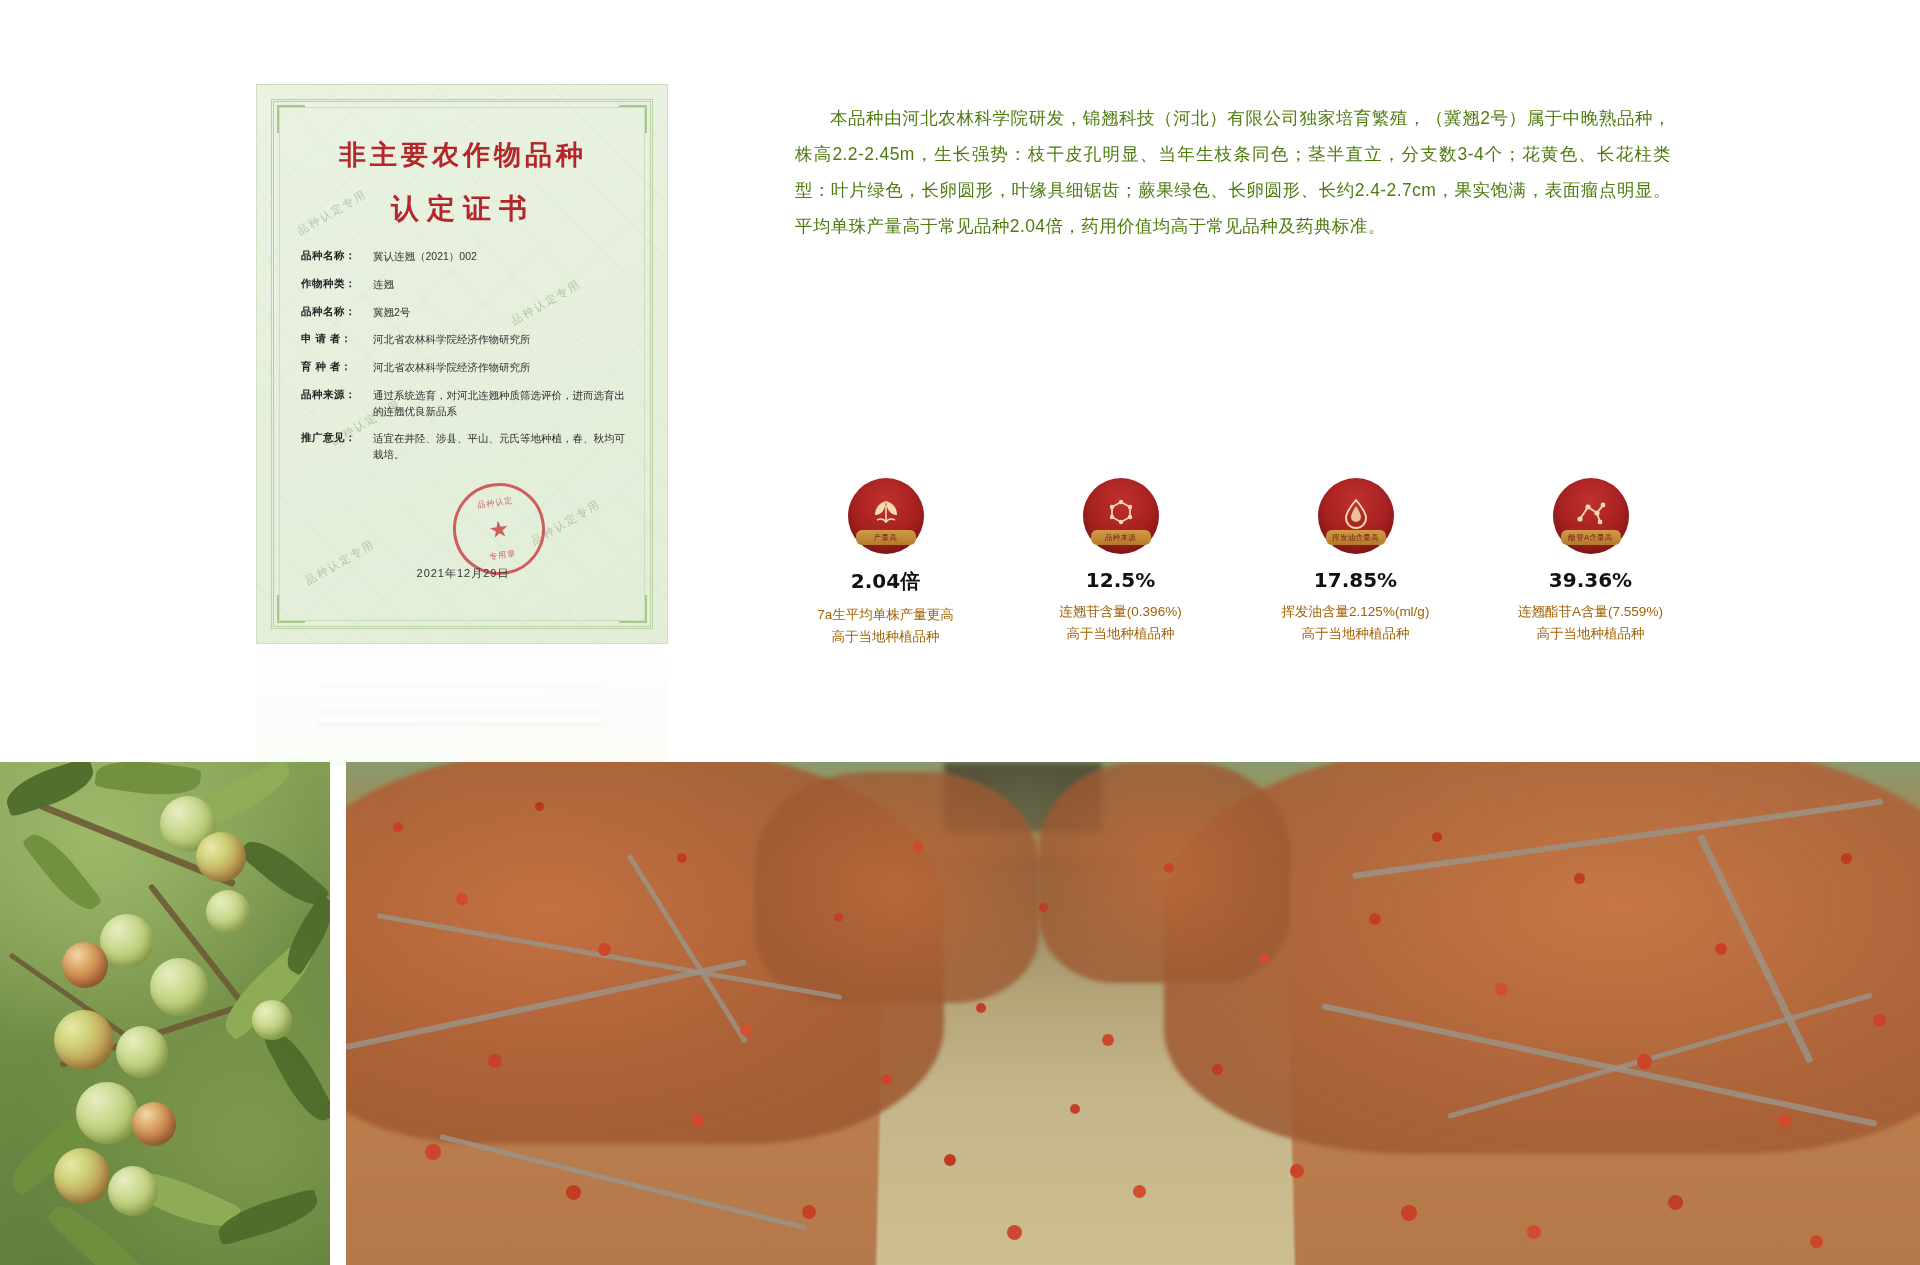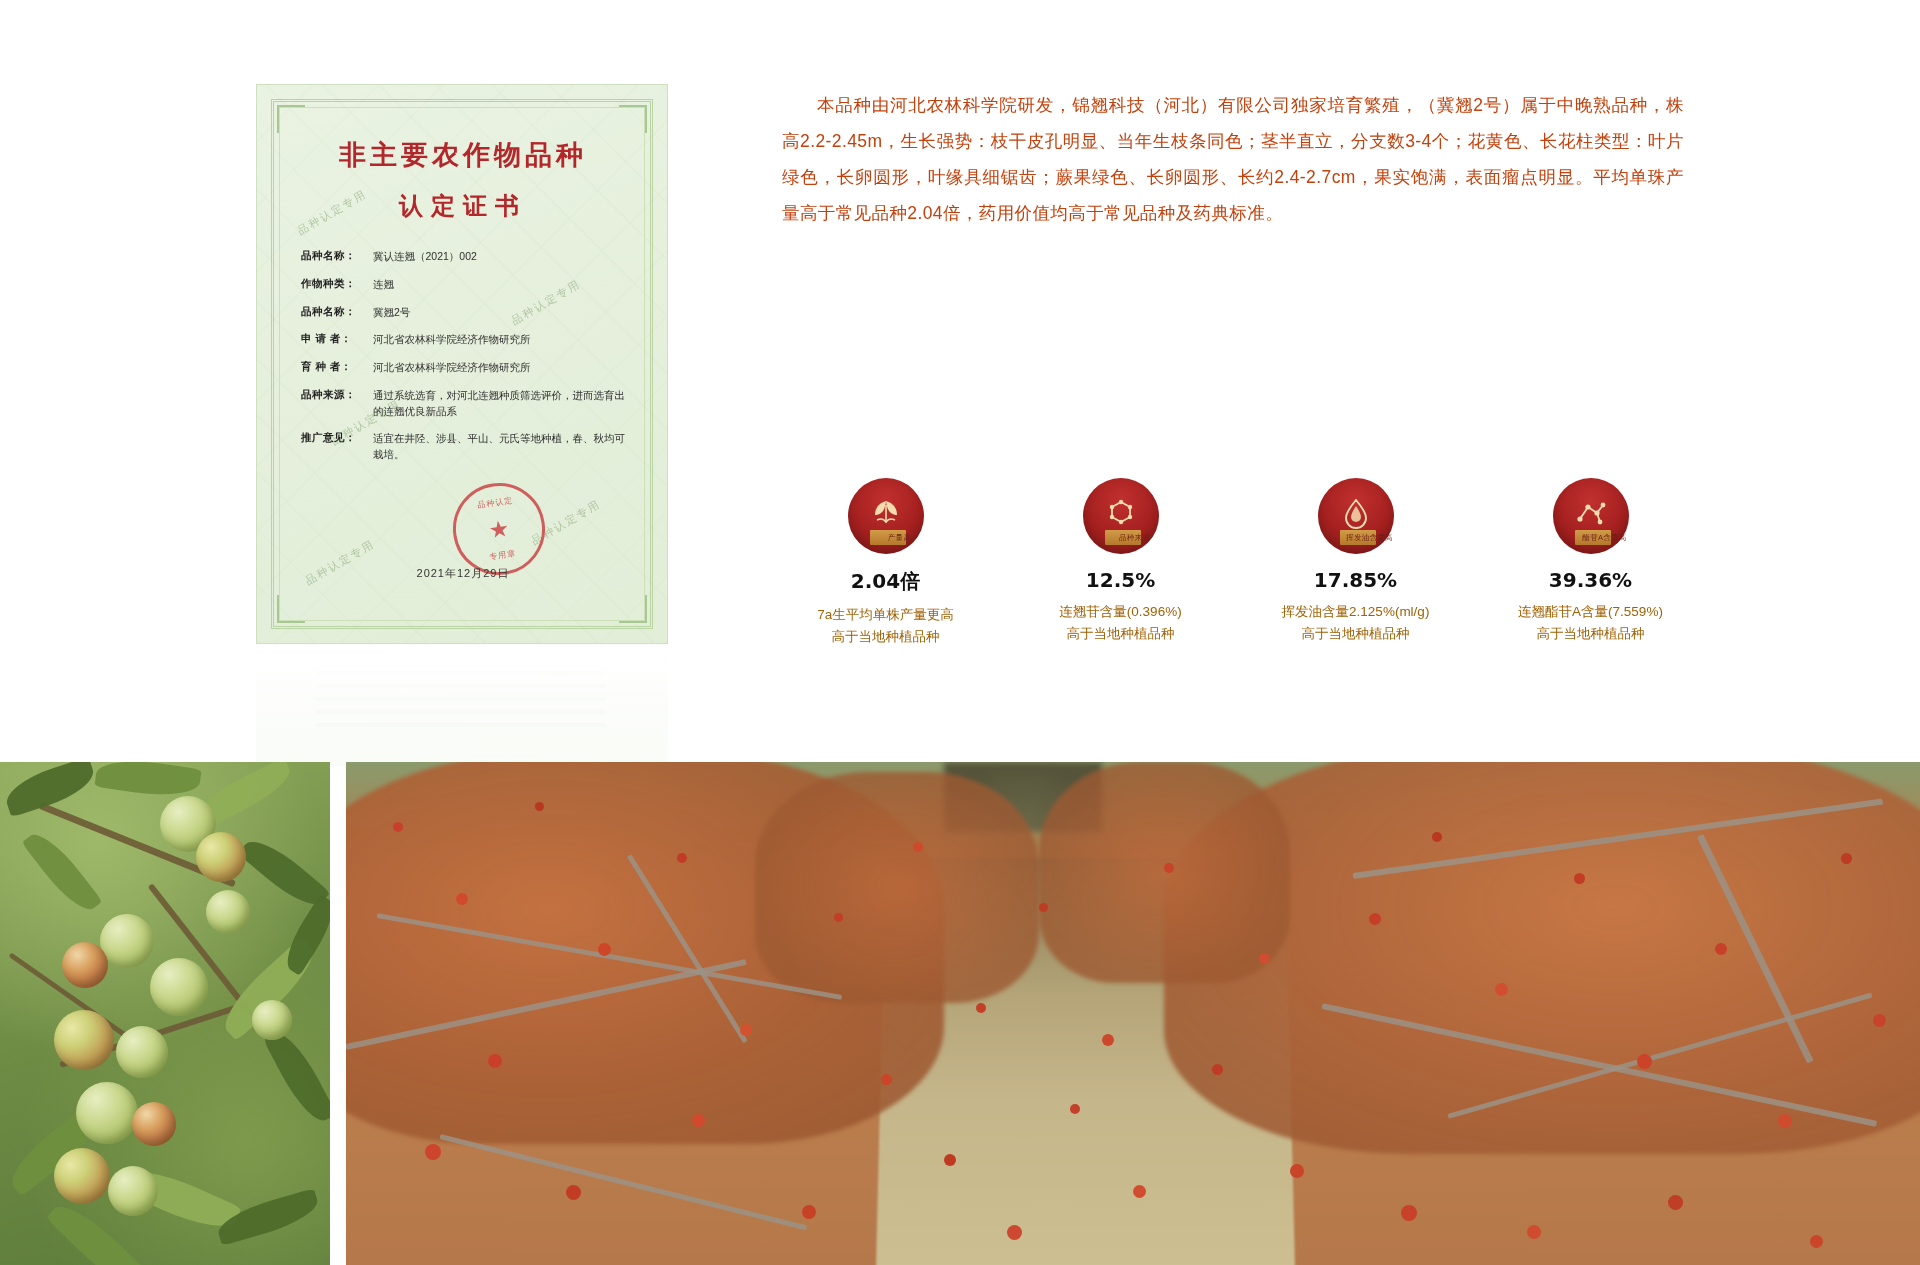--- a/index.html
+++ b/index.html
@@ -97,21 +97,21 @@
     color: #b3262a;
   }
   .cert-title2 {
     position: absolute;
     left: 0;
     top: 105px;
     width: 412px;
     text-align: center;
     font-family: "DejaVu Sans", sans-serif;
     font-weight: bold;
-    font-size: 24px;
+    font-size: 28px;
     letter-spacing: 8px;
     color: #b3262a;
   }
 
   .cert-fields {
     position: absolute;
     left: 44px;
     top: 164px;
     width: 330px;
   }
@@ -224,25 +224,25 @@
     font-family: "DejaVu Sans", sans-serif;
     font-weight: bold;
     font-size: 33px;
     letter-spacing: 1px;
     color: #111;
     margin: 0 0 34px 0;
   }
   .paragraph {
     font-size: 17.5px;
     line-height: 2.05;
-    color: #c2410c;
+    color: #4d7c0f;
     text-align: justify;
     text-indent: 2em;
     letter-spacing: 0.4px;
-    margin: 4px;
+    margin: 17px;
   }
 
   
   .stats {
     position: absolute;
     left: 778px;
     top: 478px;
     width: 920px;
     display: flex;
     justify-content: space-between;
@@ -263,26 +263,25 @@
   .badge svg {
     position: absolute;
     left: 50%;
     top: 21px;
     transform: translateX(-50%);
   }
   .badge .ribbon {
     position: absolute;
     left: 8px;
     bottom: 9px;
-    width: 36px;
+    width: 60px;
     height: 15px;
     background: linear-gradient(180deg, #d4a24a 0%, #b67f2c 100%);
-    border-radius: 1px;
+    border-radius: 6px;
     opacity: 0.95;
-    margin-left: 14px;
   }
   .badge .ribbon span {
     display: block;
     width: 60px;
     text-align: center;
     font-size: 7.5px;
     line-height: 15px;
     color: #6a1f17;
     letter-spacing: 0.3px;
   }

